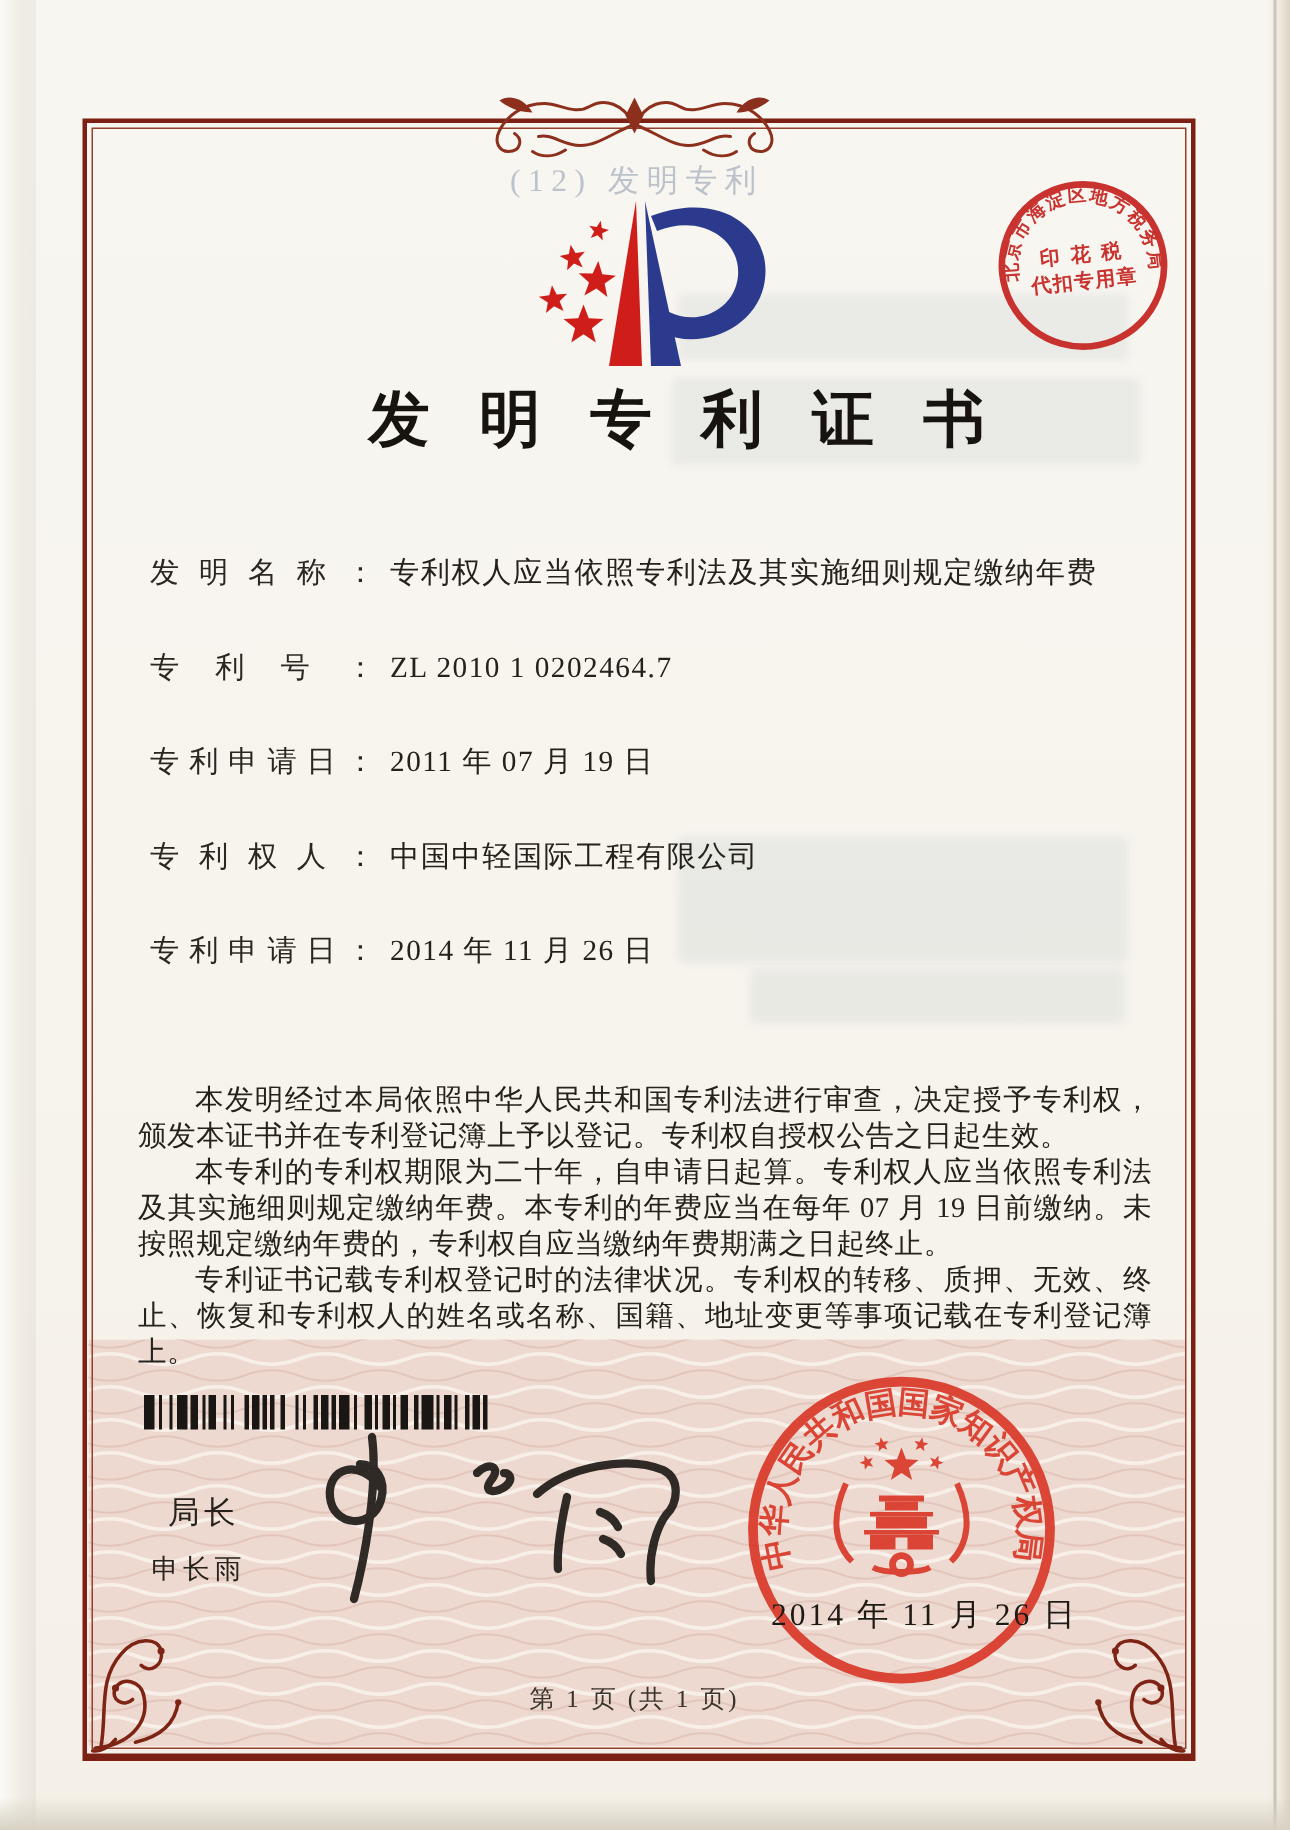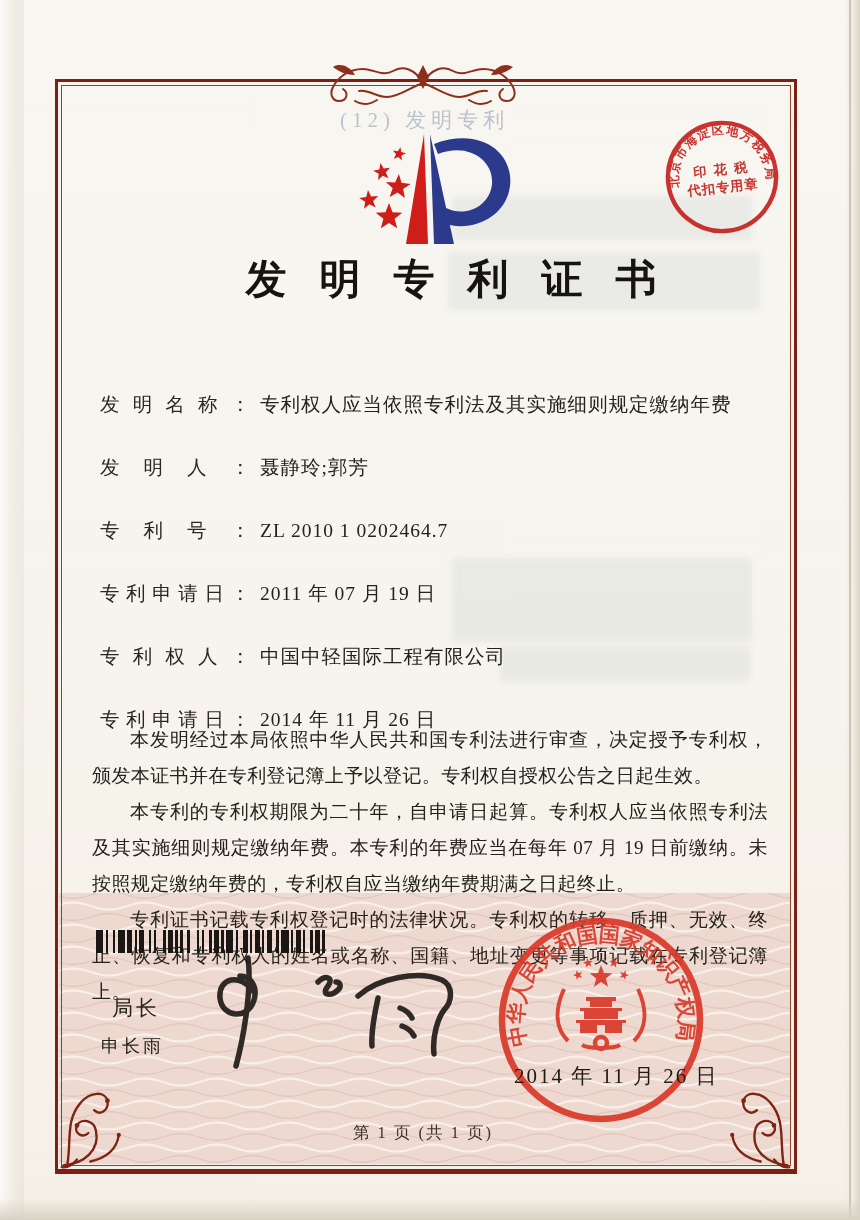--- a/index.html
+++ b/index.html
@@ -27,24 +27,24 @@
   .smudge{position:absolute;background:rgba(120,135,160,.10);filter:blur(3px);z-index:1;border-radius:3px;}
   
   .cert-no{position:absolute;left:99px;top:119px;font-size:20px;letter-spacing:4px;color:#2b2722;z-index:3;}
   .stamp{position:absolute;left:663px;top:118px;width:118px;height:118px;z-index:4;transform:rotate(-6deg);opacity:.92;}
   .logo{position:absolute;left:342px;top:130px;width:176px;height:120px;z-index:3;}
   .title{position:absolute;left:55px;top:252px;width:792px;text-align:center;font-size:41px;font-weight:700;
       letter-spacing:33px;text-indent:33px;color:#17140f;z-index:3;}
   
   .fields{position:absolute;left:100px;top:368px;z-index:3;}
   .frow{height:26px;margin-bottom:37px;font-size:19.5px;white-space:nowrap;}
-  .flabel{display:inline-block;width:150px;text-align:justify;text-align-last:justify;color:#2b2620;margin-top:23px;}
+  .flabel{display:inline-block;width:150px;text-align:justify;text-align-last:justify;color:#2b2620;}
   .fvalue{display:inline-block;padding-left:10px;letter-spacing:1px;color:#25211b;}
   
-  .body-text{position:absolute;left:92px;top:722px;width:676px;z-index:3;font-size:19px;line-height:36px;
+  .body-text{position:absolute;left:92px;top:722px;width:676px;z-index:3;font-size:19px;line-height:24px;
       text-align:justify;color:#25211b;letter-spacing:.4px;}
   .body-text p{margin:0;text-indent:2em;}
   
   .barcode{position:absolute;left:96px;top:930px;width:236px;height:23px;z-index:3;font-size:0;white-space:nowrap;}
   .barcode i{display:inline-block;height:23px;}
   
   .signer-title{position:absolute;left:112px;top:994px;font-size:21px;letter-spacing:3px;z-index:3;color:#26221c;}
   .signer-name{position:absolute;left:101px;top:1034px;font-size:18px;letter-spacing:3px;z-index:3;color:#26221c;}
   .signature{position:absolute;left:192px;top:952px;width:280px;height:118px;z-index:3;}
   
@@ -172,23 +172,20 @@
     </g>
   </svg>
 
   <div class="title">发明专利证书</div>
 
   <div class="fields">
     <div class="frow">
       <span class="flabel">发明名称：</span><span class="fvalue">专利权人应当依照专利法及其实施细则规定缴纳年费</span>
     </div>
     <div class="frow">
-      <span class="flabel">发明人：</span><span class="fvalue">聂静玲;郭芳</span>
-    </div>
-    <div class="frow">
       <span class="flabel">专利号：</span><span class="fvalue">ZL 2010 1 0202464.7</span>
     </div>
     <div class="frow">
       <span class="flabel">专利申请日：</span><span class="fvalue">2011 年 07 月 19 日</span>
     </div>
     <div class="frow">
       <span class="flabel">专利权人：</span><span class="fvalue">中国中轻国际工程有限公司</span>
     </div>
     <div class="frow">
       <span class="flabel">专利申请日：</span><span class="fvalue">2014 年 11 月 26 日</span>

